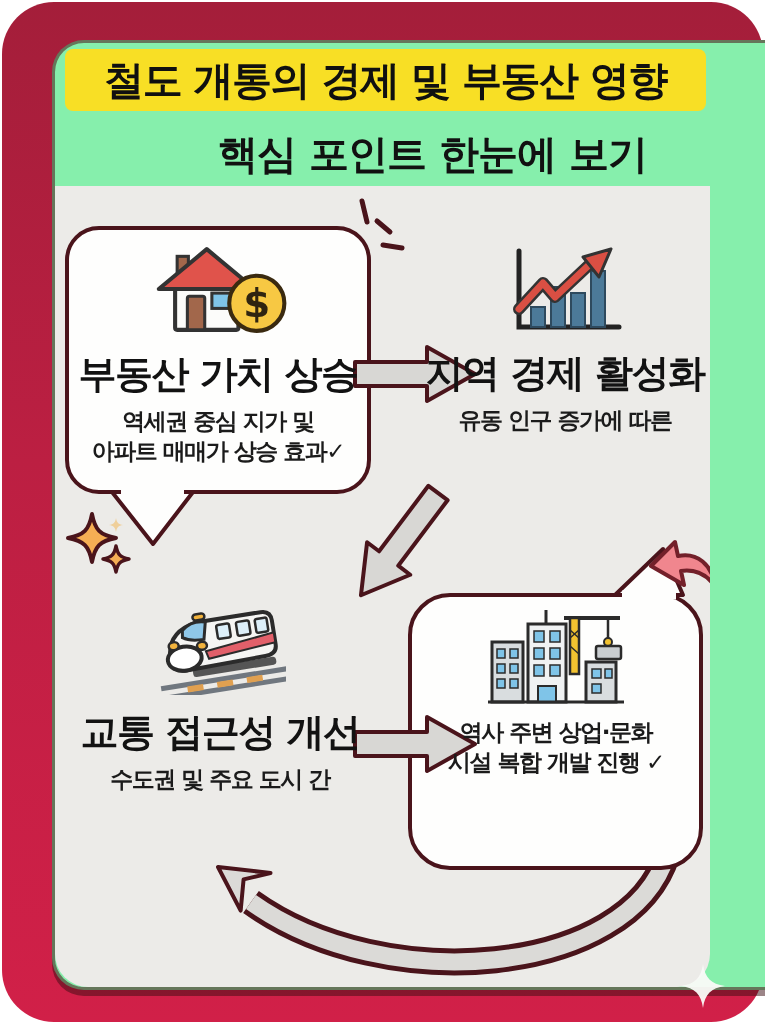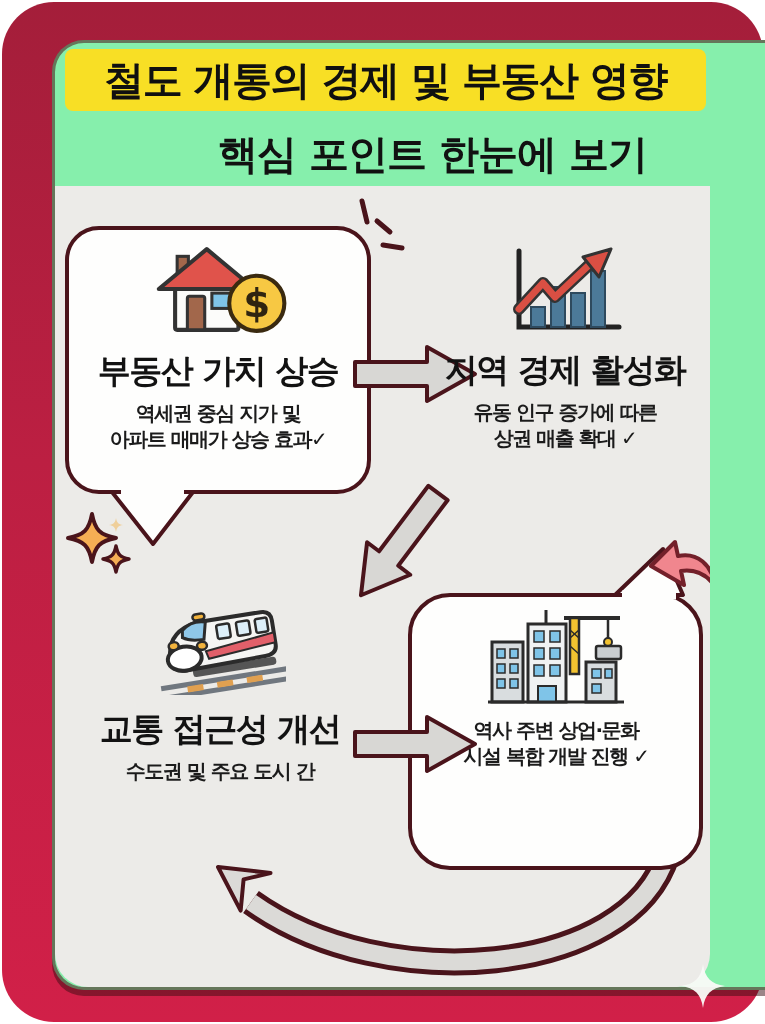--- a/index.html
+++ b/index.html
@@ -20,22 +20,22 @@
   .svg-under{position:absolute;left:0;top:0;z-index:1;}
   .bubble{position:absolute;background:#FEFEFD;border:4px solid #4A141B;box-sizing:border-box;z-index:2;}
   .bubble1{left:10px;top:40px;width:306px;height:268px;border-radius:34px;}
   .bubble4{left:353px;top:407px;width:295px;height:277px;border-radius:42px;}
   .svg-over{position:absolute;left:0;top:0;z-index:3;pointer-events:none;}
   .node{position:absolute;text-align:center;z-index:4;}
   .node1{left:16px;top:54px;width:294px;}
   .node2{left:362px;top:58px;width:296px;}
   .node3{left:12px;top:405px;width:306px;}
   .node4{left:356px;top:418px;width:290px;}
-  .node-title{font-size:33px;font-weight:900;color:#121212;letter-spacing:-1.5px;margin-top:8px;white-space:nowrap;}
-  .node-desc{font-size:20px;font-weight:700;color:#1b1b1b;line-height:1.32;letter-spacing:-1.5px;margin-top:6px;white-space:nowrap;}
+  .node-title{font-size:38px;font-weight:900;color:#121212;letter-spacing:-1.5px;margin-top:8px;white-space:nowrap;}
+  .node-desc{font-size:23px;font-weight:700;color:#1b1b1b;line-height:1.32;letter-spacing:-1.5px;margin-top:6px;white-space:nowrap;}
   .corner-sparkle{position:absolute;left:679px;top:962px;z-index:6;}
 </style>
 </head>
 <body>
 
 <div class="stage">
   <div class="frame"></div>
 
   <div class="panel">
 
@@ -108,21 +108,20 @@
           <rect x="46" y="42" width="14" height="40" fill="#4C7A99" stroke="#2E4A5E" stroke-width="2"></rect>
           <rect x="66" y="48" width="14" height="34" fill="#4C7A99" stroke="#2E4A5E" stroke-width="2"></rect>
           <rect x="86" y="26" width="14" height="56" fill="#4C7A99" stroke="#2E4A5E" stroke-width="2"></rect>
           <polyline points="14,64 38,38 50,52 84,20" fill="none" stroke="#333" stroke-width="12" stroke-linejoin="round" stroke-linecap="round"></polyline>
           <polyline points="14,64 38,38 50,52 84,20" fill="none" stroke="#D94F43" stroke-width="7" stroke-linejoin="round" stroke-linecap="round"></polyline>
           <polygon points="106,4 78,12 94,32" fill="#D94F43" stroke="#333" stroke-width="3" stroke-linejoin="round"></polygon>
         </svg>
         <div class="node-title">지역 경제 활성화</div>
         <div class="node-desc">
           <span>유동 인구 증가에 따른</span><br>
-          <span>상권 매출 확대 ✓</span>
         </div>
       </div>
 
       <div class="node node3">
         <svg width="132" height="104" viewBox="0 0 132 104">
           <g transform="rotate(-9 66 60)">
             <line x1="2" y1="88" x2="130" y2="88" stroke="#70777F" stroke-width="5"></line>
             <line x1="2" y1="98" x2="130" y2="98" stroke="#70777F" stroke-width="5"></line>
             <rect x="28" y="90" width="16" height="6" fill="#E0A050"></rect>
             <rect x="58" y="90" width="16" height="6" fill="#E0A050"></rect>

